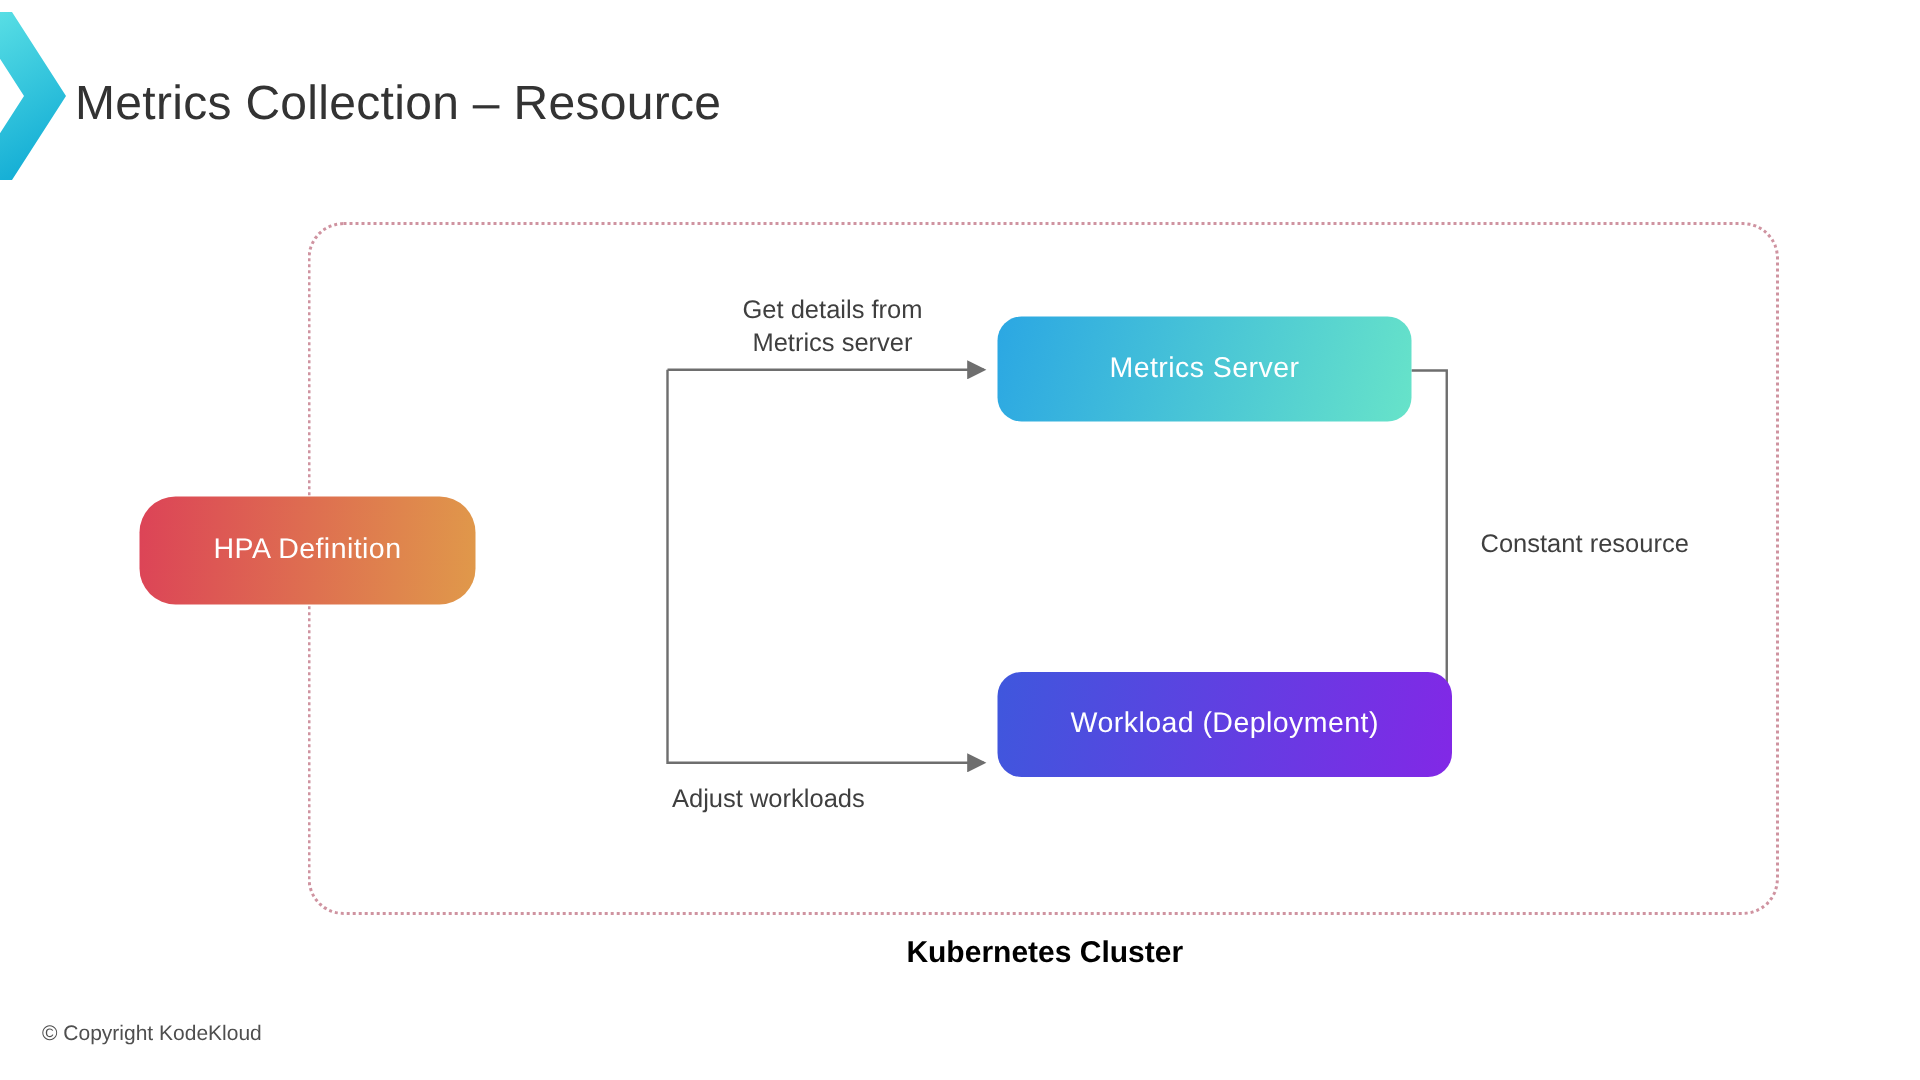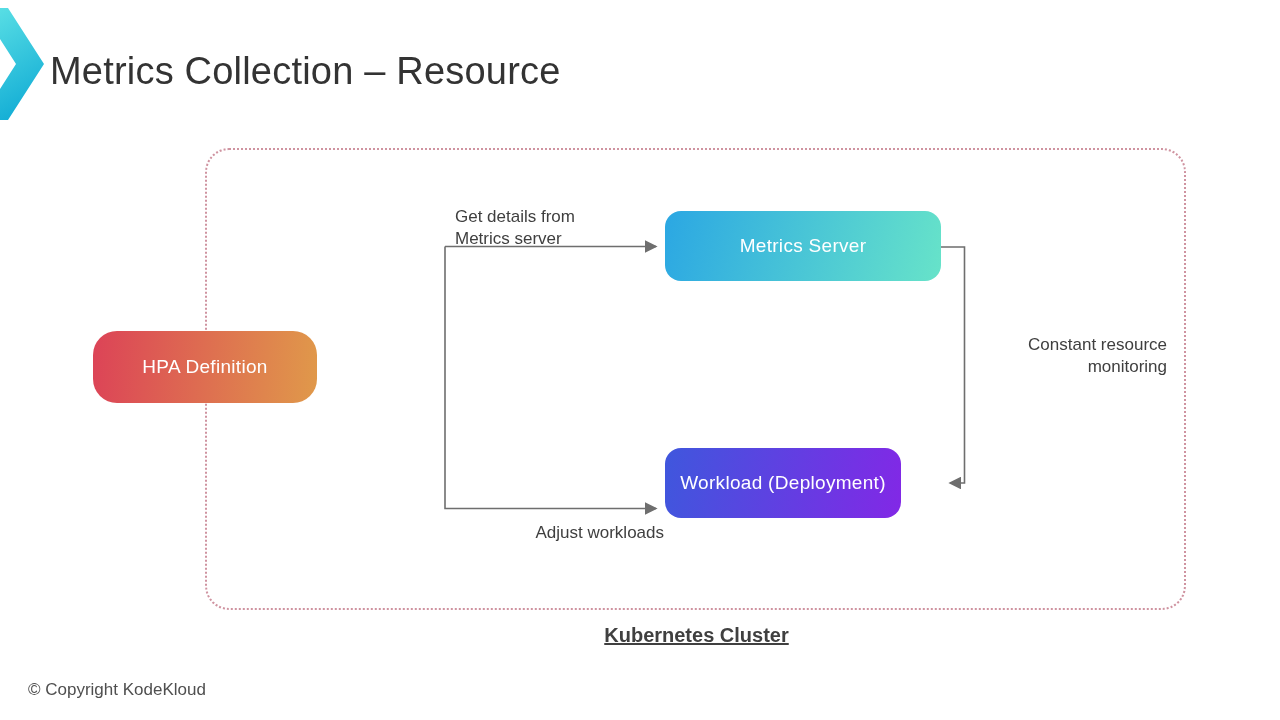--- a/index.html
+++ b/index.html
@@ -19,21 +19,21 @@
     top: 8px;
     width: 46px;
     height: 112px;
     z-index: 3;
   }
   .page-title {
     position: absolute;
     left: 50px;
     top: 50px;
     margin: 0;
-    font-size: 38px;
+    font-size: 32px;
     font-weight: 500;
     color: #333333;
     letter-spacing: 0.2px;
     z-index: 3;
   }
 
   
   .cluster-border {
     position: absolute;
     left: 205px;
@@ -46,23 +46,22 @@
     z-index: 0;
   }
   .cluster-label {
     position: absolute;
     left: 205px;
     top: 624px;
     width: 983px;
     text-align: center;
     font-size: 20px;
     font-weight: bold;
-    color: #404040;
+    color: #000000;
     z-index: 2;
-    text-decoration: underline;
   }
 
   
   .connectors {
     position: absolute;
     left: 0; top: 0;
     width: 1280px; height: 720px;
     z-index: 1;
   }
 
@@ -87,44 +86,44 @@
     border-radius: 12px;
     background: linear-gradient(95deg, #d7a1d9 0%, #eaa4ad 100%);
     font-size: 19px;
   }
   .node-metrics {
     left: 665px; top: 211px; width: 276px; height: 70px;
     border-radius: 16px;
     background: linear-gradient(105deg, #2ba7e3 0%, #67e3c9 100%);
   }
   .node-workload {
-    left: 665px; top: 448px; width: 236px; height: 70px;
+    left: 665px; top: 448px; width: 303px; height: 70px;
     border-radius: 16px;
     background: linear-gradient(100deg, #3f57dd 0%, #8228e6 100%);
   }
 
   
   .ann {
     position: absolute;
     color: #3f3f3f;
     font-size: 17px;
     line-height: 22px;
     z-index: 2;
   }
   .ann .ln { display: block; }
-  .ann-get     { left: 455px; top: 206px; width: 200px; }
-  .ann-adjust  { left: 464px; top: 522px; width: 200px; text-align: right; }
-  .ann-constant{ left: 987px; top: 334px; width: 180px; text-align: right; }
+  .ann-get     { left: 455px; top: 196px; width: 200px; text-align: center; }
+  .ann-adjust  { left: 448px; top: 522px; width: 200px; text-align: left; }
+  .ann-constant{ left: 987px; top: 352px; width: 180px; text-align: left; }
 
   
   .copyright {
     position: absolute;
     left: 28px;
     top: 680px;
-    font-size: 17px;
+    font-size: 14px;
     color: #4f4f4f;
     z-index: 2;
   }
 </style>
 </head>
 <body>
 
 <div class="slide">
 
   <svg class="logo-chevron" viewBox="0 0 46 112" aria-hidden="true">
@@ -160,20 +159,19 @@
     <span class="ln">Get details from</span>
     <span class="ln">Metrics server</span>
   </div>
 
   <div class="ann ann-adjust">
     <span class="ln">Adjust workloads</span>
   </div>
 
   <div class="ann ann-constant">
     <span class="ln">Constant resource</span>
-    <span class="ln">monitoring</span>
   </div>
 
   <div class="cluster-label">Kubernetes Cluster</div>
 
   <div class="copyright">© Copyright KodeKloud</div>
 
 </div>
 
 </body></html>

